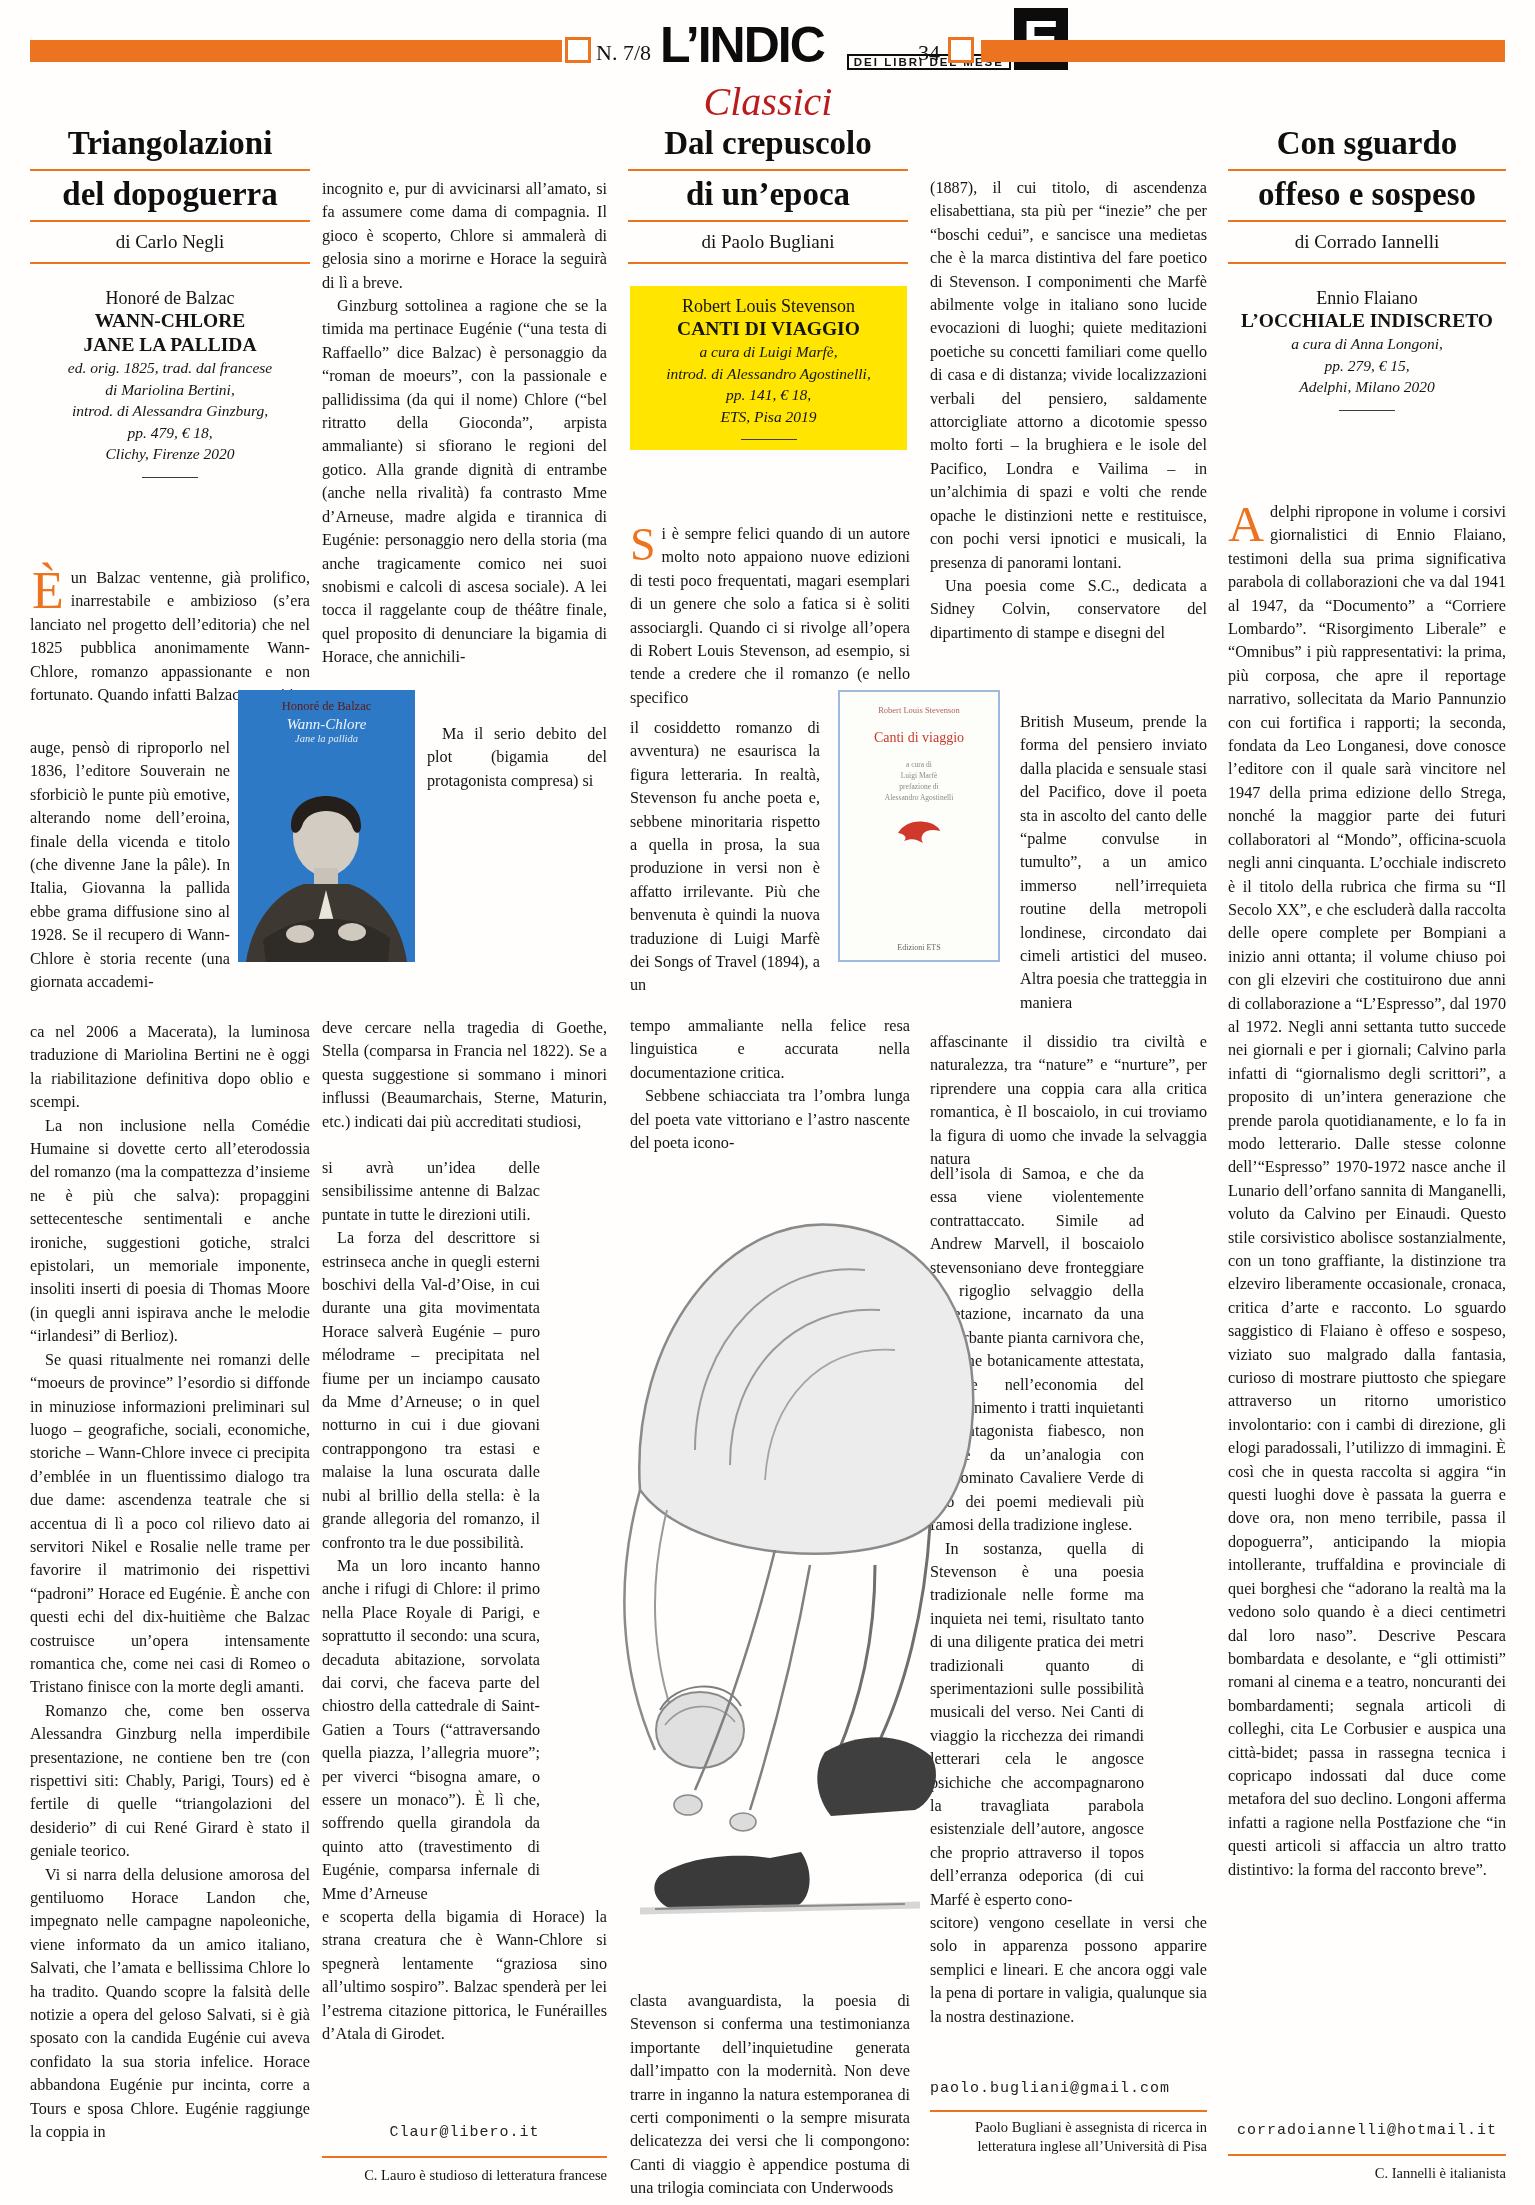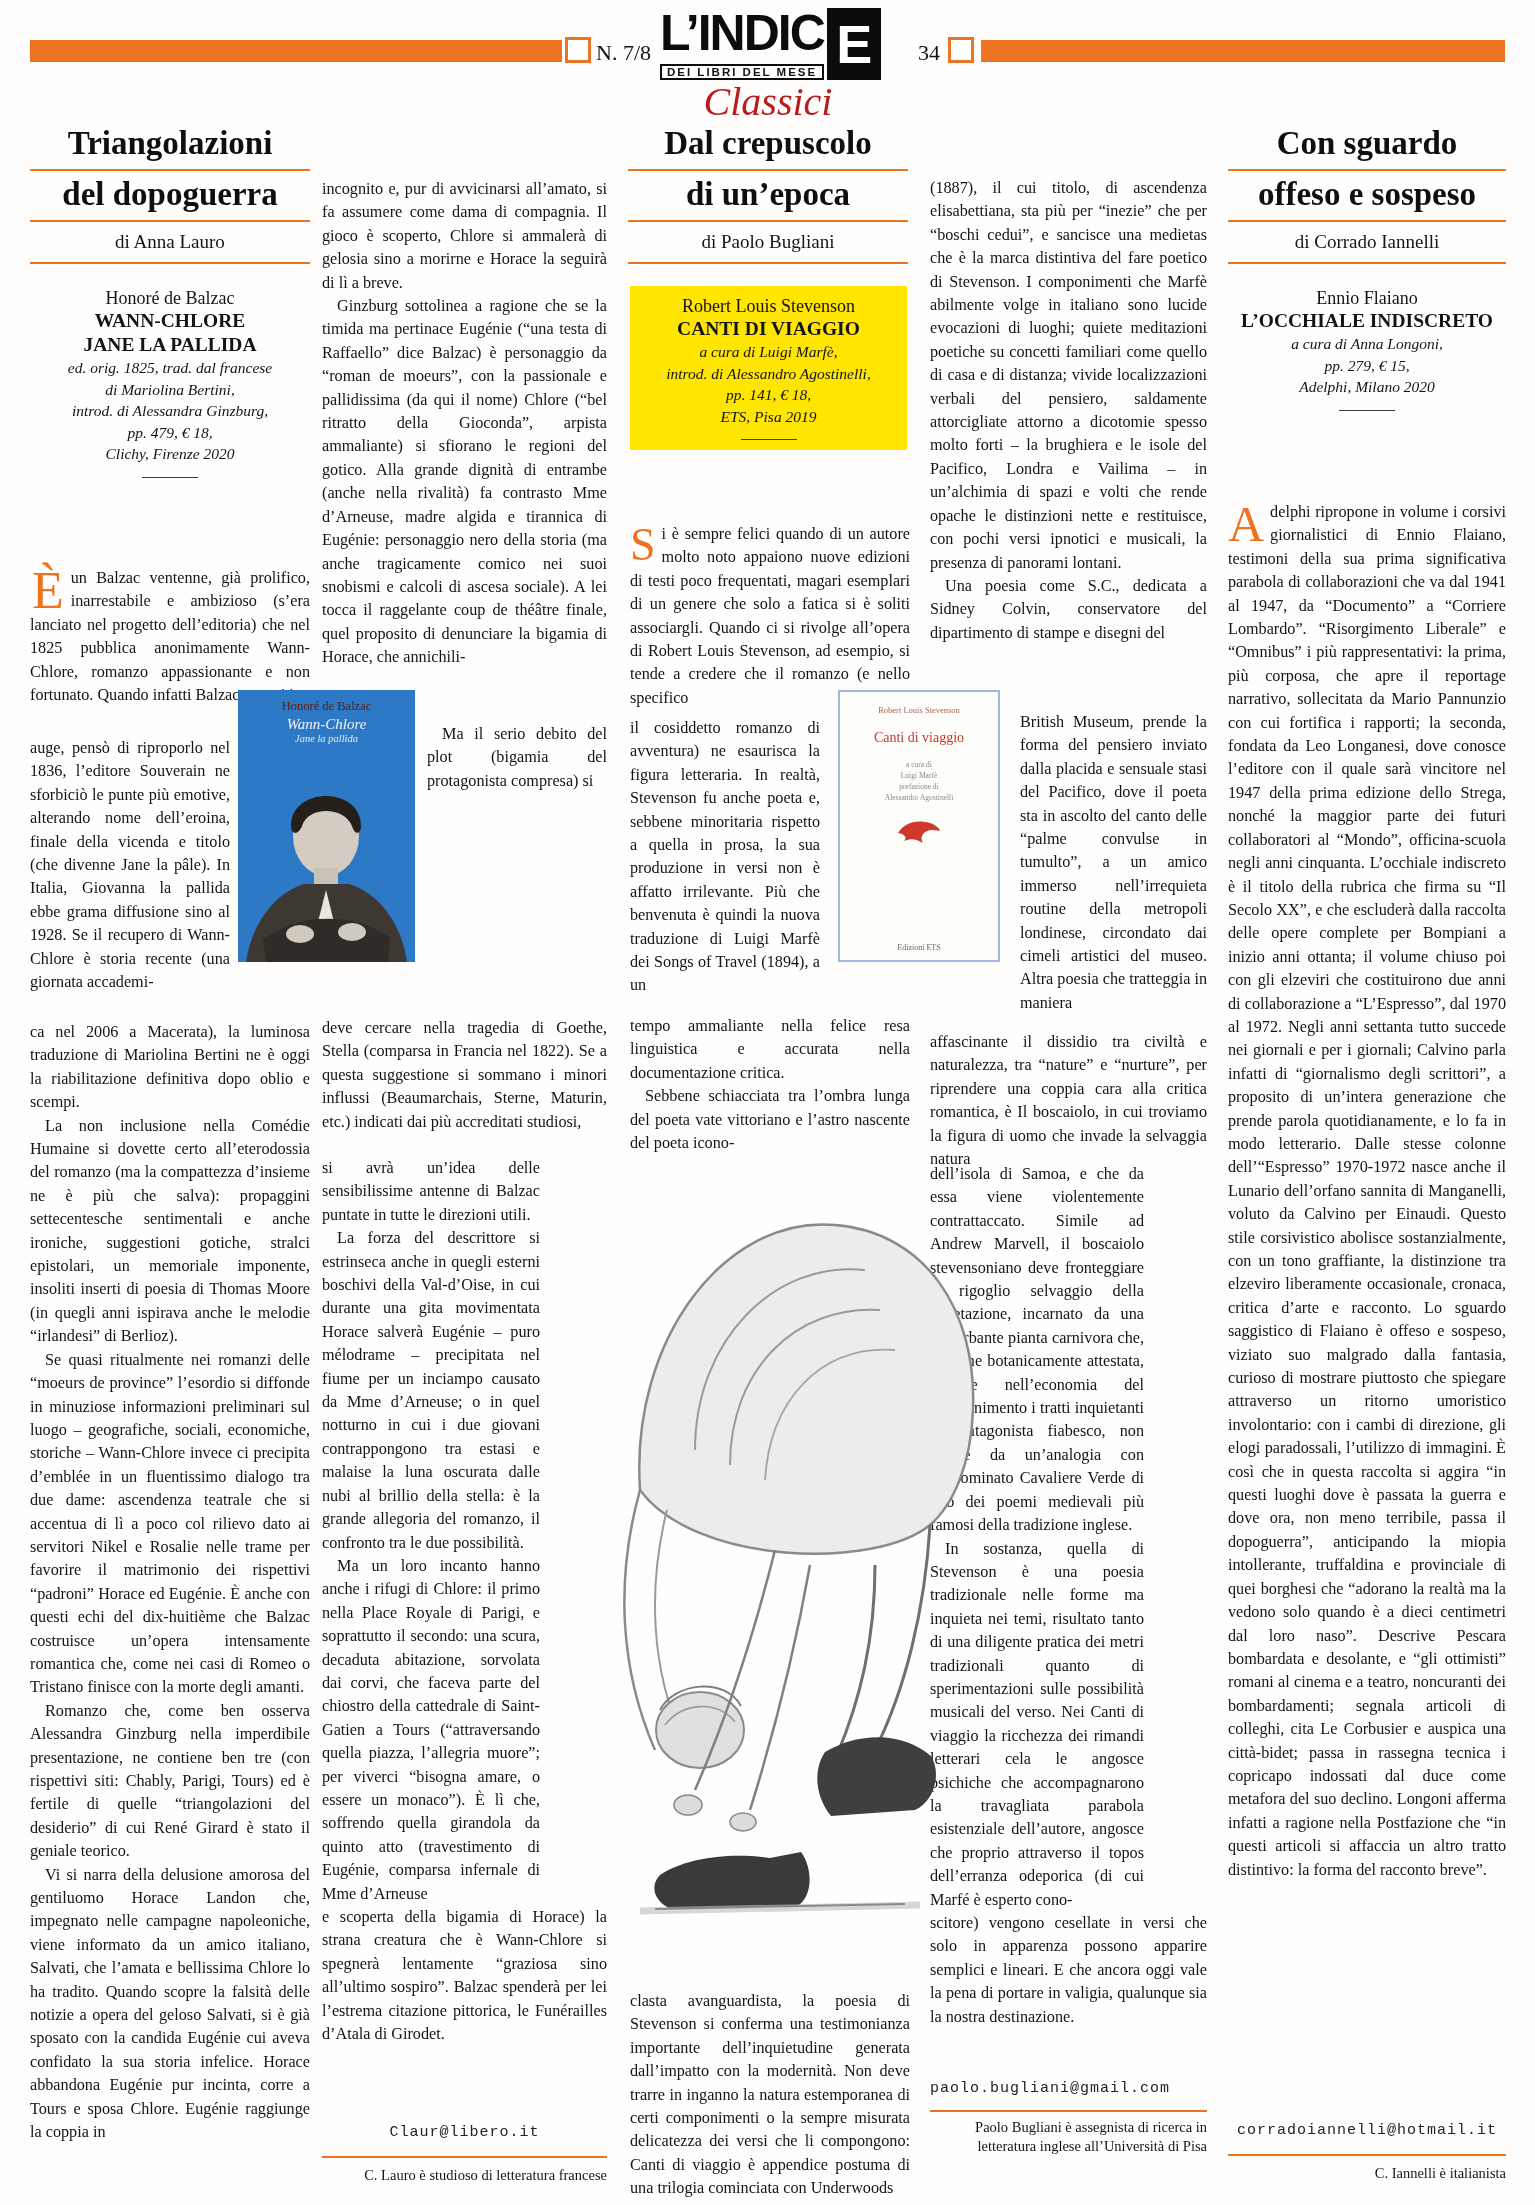--- a/index.html
+++ b/index.html
@@ -8,21 +8,21 @@
   
   .bar{position:absolute;top:40px;height:22px;background:#EC7421;}
   .bar-l{left:30px;width:532px;}
   .bar-r{left:981px;width:524px;}
   .hsq{position:absolute;top:37px;width:26px;height:26px;background:#fff;border:3px solid #EC7421;box-sizing:border-box;}
   .hsq-l{left:565px;}
   .hsq-r{left:948px;}
   .issue{position:absolute;left:596px;top:40px;font-size:22px;}
   .pagenum{position:absolute;left:918px;top:40px;font-size:22px;}
   .logo{position:absolute;left:660px;top:8px;display:flex;align-items:stretch;}
-  .logo-left{display:flex;flex-direction:column;align-items:flex-start;}
+  .logo-left{display:flex;flex-direction:row;align-items:flex-end;gap:23px;}
   .logo-pre{font-family:"Liberation Sans",sans-serif;font-weight:bold;font-size:50px;line-height:50px;letter-spacing:-2px;color:#0c0c0c;}
   .logo-sub{border:2.5px solid #0c0c0c;font-family:"Liberation Sans",sans-serif;font-weight:bold;font-size:11.5px;letter-spacing:2px;padding:0 5px;margin-top:6px;white-space:nowrap;}
   .logo-e{background:#0c0c0c;color:#fff;font-family:"Liberation Sans",sans-serif;font-weight:bold;font-size:54px;width:54px;margin-left:3px;display:flex;align-items:center;justify-content:center;}
   .section{position:absolute;left:628px;top:78px;width:280px;text-align:center;font-style:italic;font-size:40px;color:#b91c1c;}
   
   .headline{position:absolute;width:280px;}
   .hl-line{font-size:33px;font-weight:bold;text-align:center;padding:5px 0 7px;color:#0f0f0f;}
   .hl-by{font-size:19px;text-align:center;padding:9px 0;}
   .hl-rule{border-top:2px solid #EC7421;}
   
@@ -86,21 +86,21 @@
   <div class="pagenum">34</div>
   <div class="hsq hsq-r"></div>
   <div class="bar bar-r"></div>
   <div class="section">Classici</div>
 
   <div class="headline" style="left:30px;top:120px;">
     <div class="hl-line">Triangolazioni</div>
     <div class="hl-rule"></div>
     <div class="hl-line">del dopoguerra</div>
     <div class="hl-rule"></div>
-    <div class="hl-by">di Anna Lauro</div>
+    <div class="hl-by">di Carlo Negli</div>
     <div class="hl-rule"></div>
   </div>
 
   <div class="binfo" style="left:30px;top:288px;">
     <div class="b-author">Honoré de Balzac</div>
     <div class="b-title">WANN-CHLORE</div>
     <div class="b-title">JANE LA PALLIDA</div>
     <div class="b-det">ed. orig. 1825, trad. dal francese</div>
     <div class="b-det">di Mariolina Bertini,</div>
     <div class="b-det">introd. di Alessandra Ginzburg,</div>

